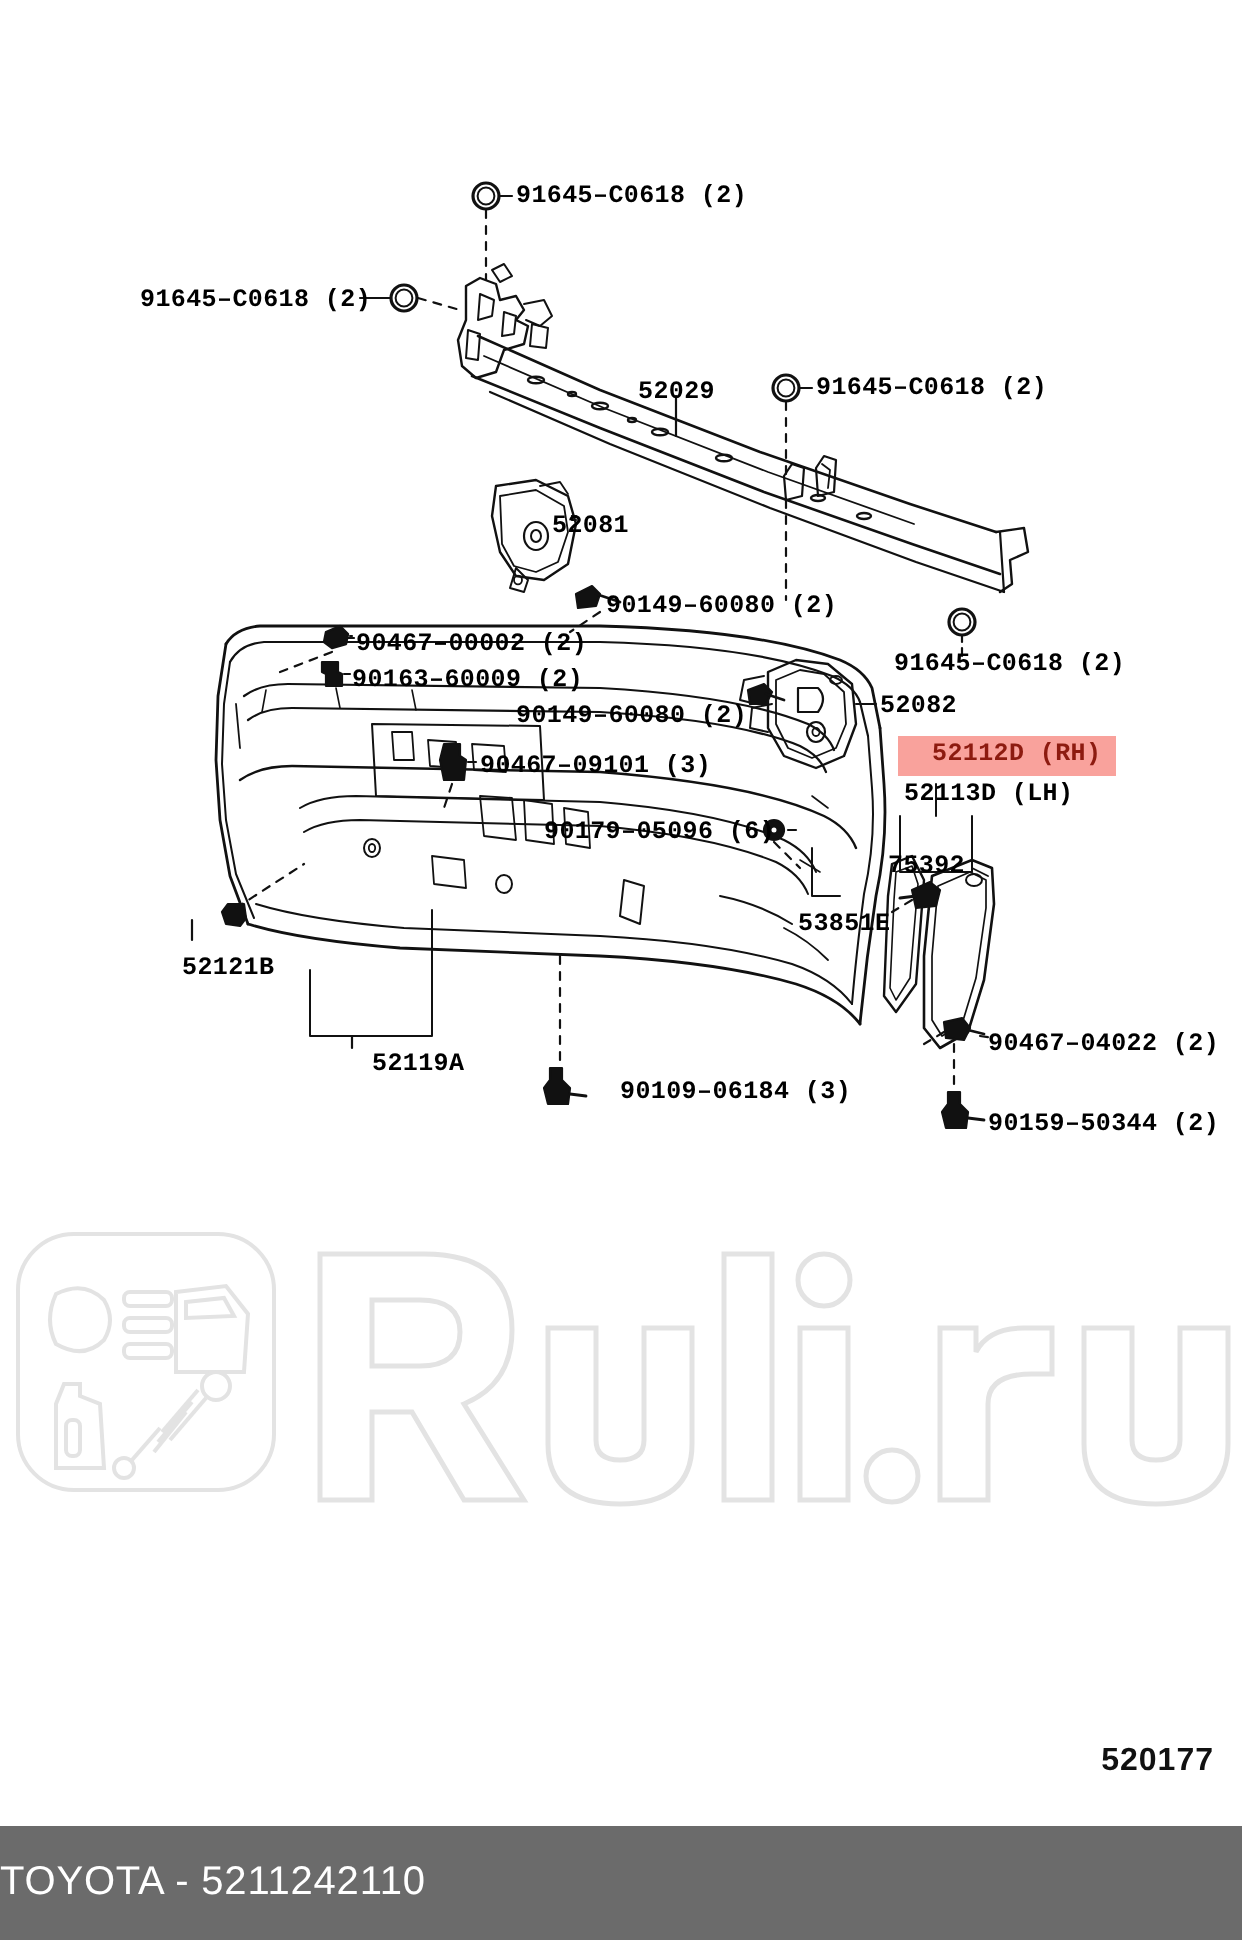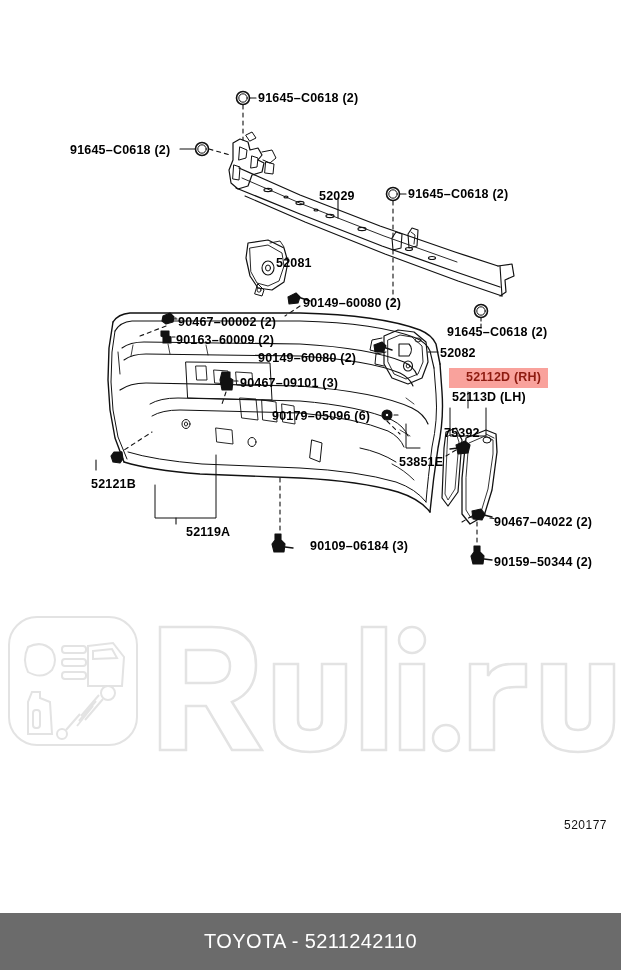--- a/index.html
+++ b/index.html
@@ -20,21 +20,21 @@
   
   #diagram-svg {
     position: absolute;
     left: 0; top: 0;
     width: 621px; height: 600px;
   }
 
   
   .callout {
     position: absolute;
-    font-family: Liberation Sans, sans-serif;
+    font-family: Liberation Mono, monospace;
     font-size: 11.5px;
     font-weight: bold;
     color: #000000;
     white-space: nowrap;
     letter-spacing: 0.2px;
     line-height: 1;
   }
   .callout.big {
     font-size: 12.5px;
   }
@@ -54,39 +54,38 @@
     top: 602px;
     width: 621px;
     height: 190px;
     pointer-events: none;
   }
 
   
   #figure-id {
     position: absolute;
     right: 14px;
-    top: 818px;
+    top: 872px;
     font-family: "Liberation Sans", sans-serif;
-    font-size: 12px;
-    font-weight: normal;
+    font-size: 16px;
+    font-weight: bold;
     color: #111111;
     letter-spacing: 0.5px;
   }
 
   
   #footer-bar {
     position: absolute;
     left: 0;
     bottom: 0;
     width: 621px;
     height: 57px;
     background: #6b6b6b;
     display: flex;
     align-items: center;
-    justify-content: center;
     gap: 44px;
   }
   #footer-bar .footer-text {
     color: #ffffff;
     font-family: "Liberation Sans", sans-serif;
     font-size: 20px;
     letter-spacing: 0.4px;
     white-space: nowrap;
   }
 </style>

